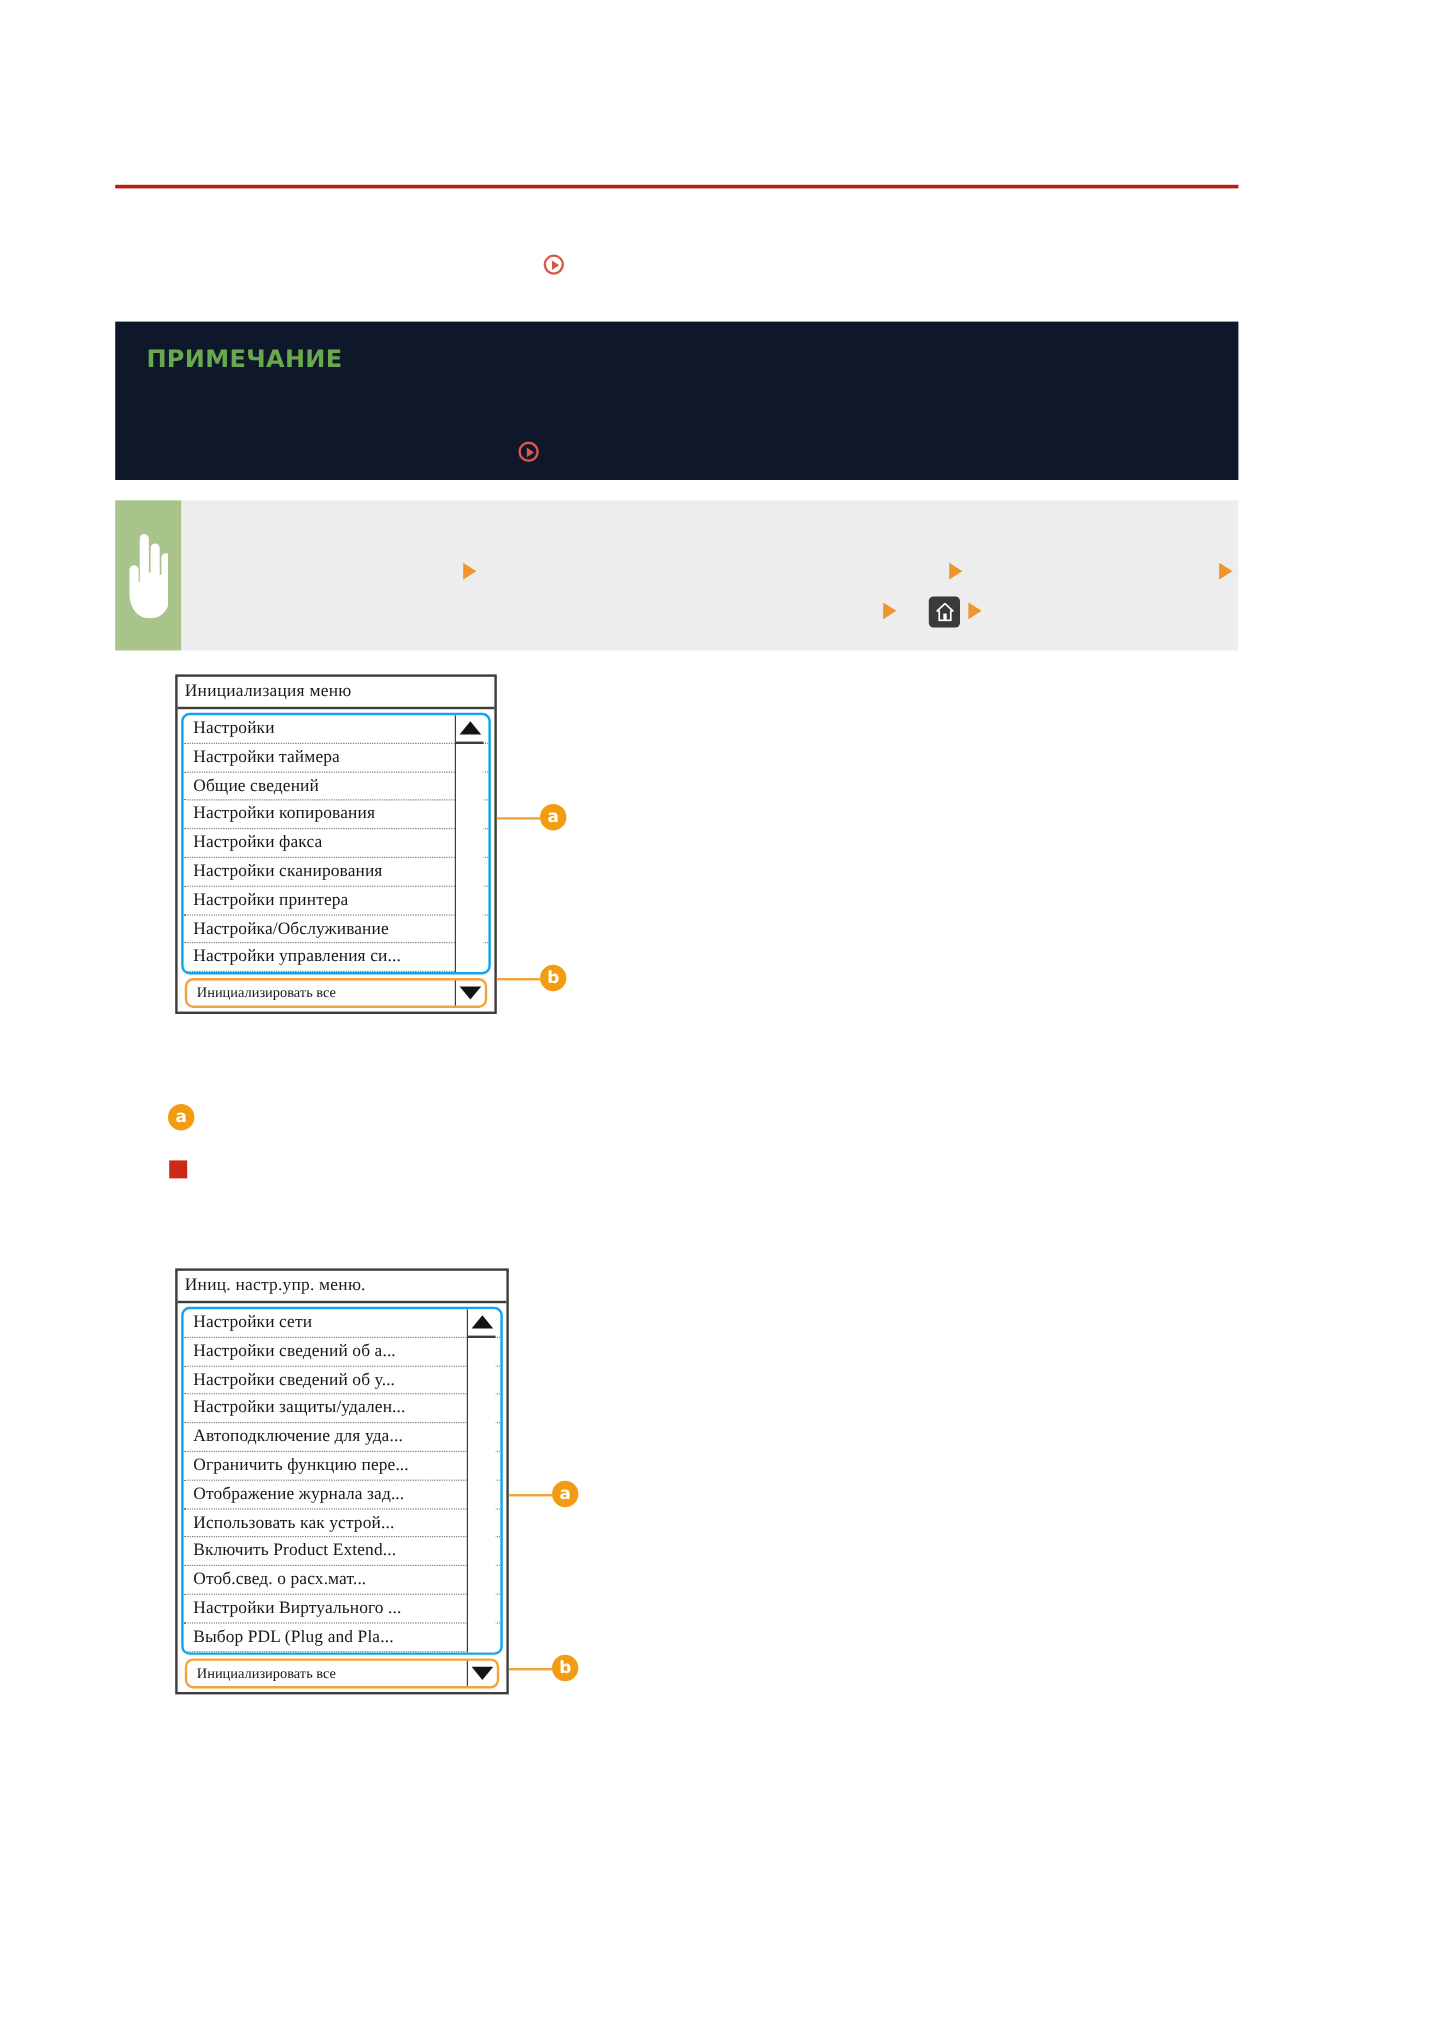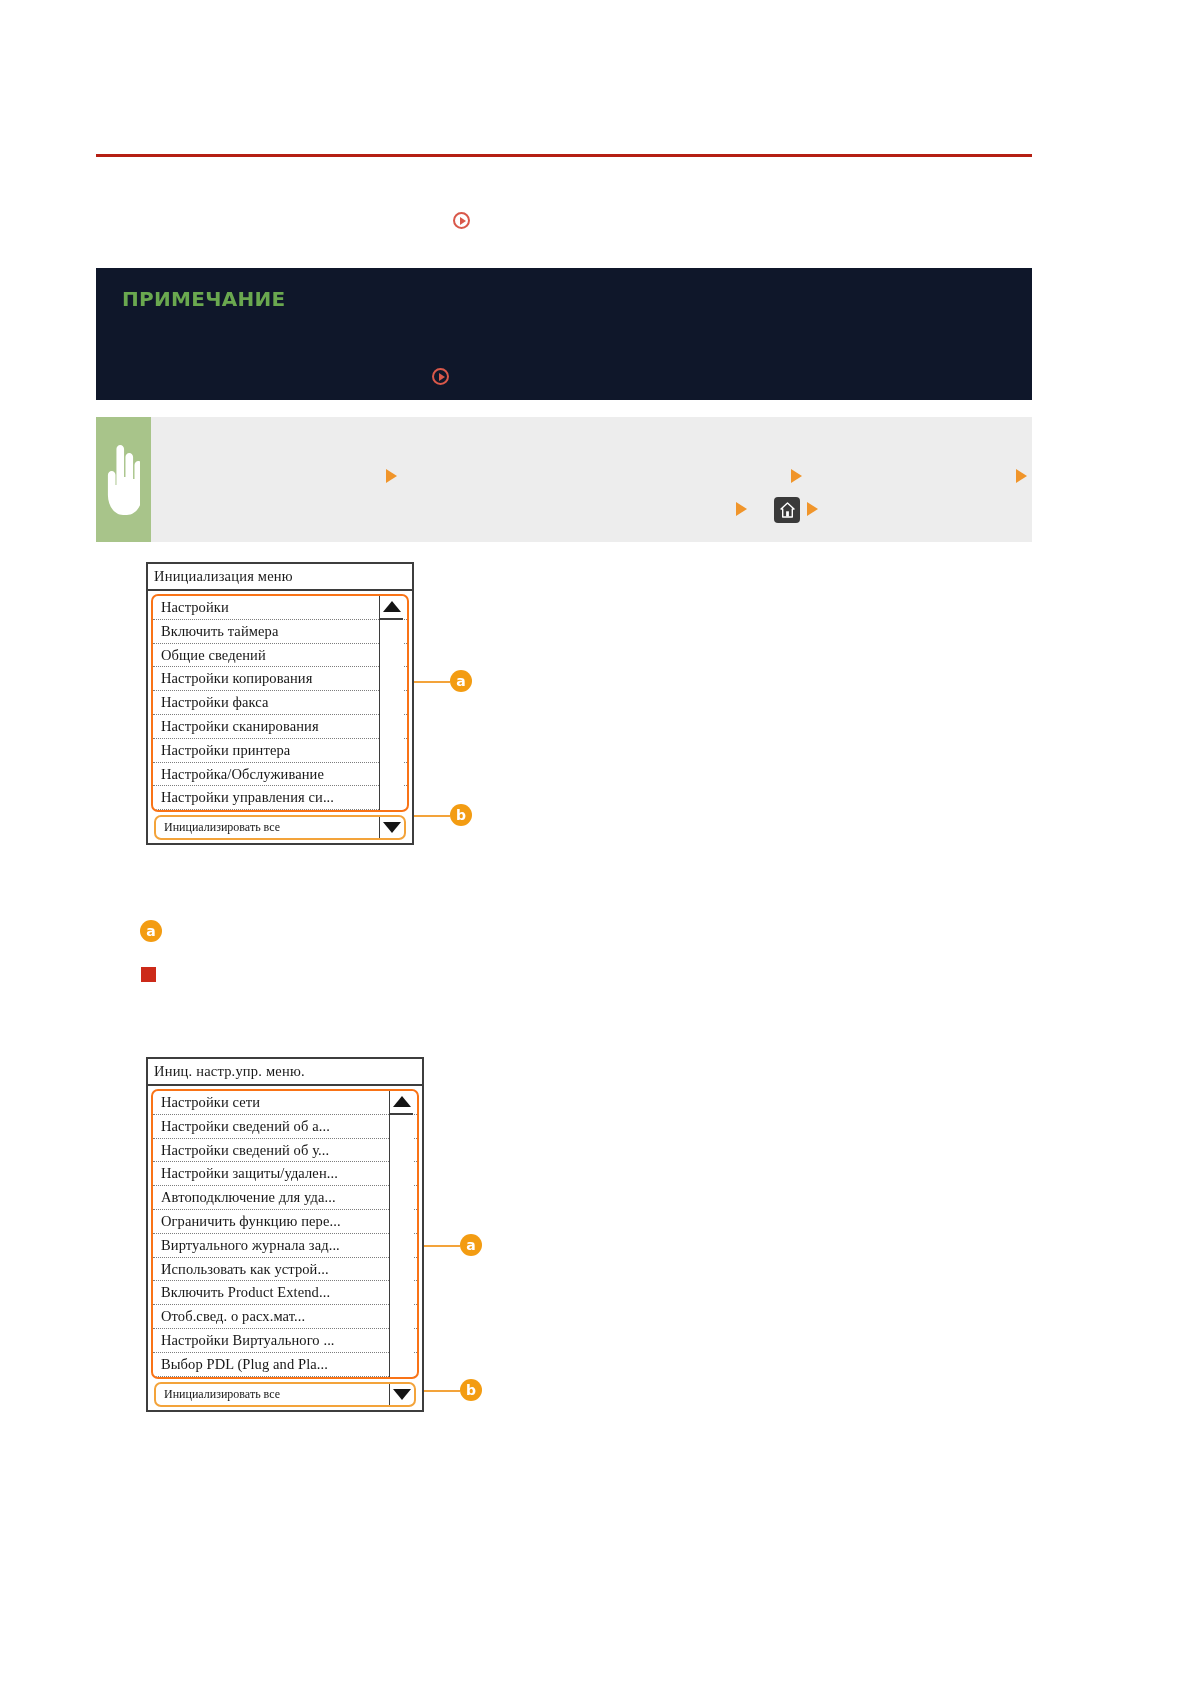--- a/index.html
+++ b/index.html
@@ -170,21 +170,21 @@
     color: #1a1a1a;
     border-bottom: 2px solid #3d3d3d;
     white-space: nowrap;
     letter-spacing: 0.2px;
   }
   .lcd-body {
     position: relative;
     padding: 3px 3px 0 3px;
   }
   .lcd-list {
-    border: 2px solid #f97316;
+    border: 2px solid #0ea5e9;
     border-radius: 7px;
     box-sizing: border-box;
     position: relative;
     overflow: hidden;
   }
   .lcd-row {
     height: 23.8px;
     line-height: 23.8px;
     font-size: 14.5px;
     color: #161616;
@@ -364,21 +364,21 @@
     </span>
     <span class="step-text st-7"></span>
   </div>
 </div>
 
 <div class="lcd" id="lcd1" style="left:146px; top:562px; width:268px;">
   <div class="lcd-title">Инициализация меню</div>
   <div class="lcd-body">
     <div class="lcd-list" id="lcd1-list">
       <div class="lcd-row">Настройки</div>
-        <div class="lcd-row">Включить таймера</div>
+        <div class="lcd-row">Настройки таймера</div>
         <div class="lcd-row">Общие сведений</div>
         <div class="lcd-row">Настройки копирования</div>
         <div class="lcd-row">Настройки факса</div>
         <div class="lcd-row">Настройки сканирования</div>
         <div class="lcd-row">Настройки принтера</div>
         <div class="lcd-row">Настройка/Обслуживание</div>
         <div class="lcd-row">Настройки управления си...</div>
         <div class="scrolltrack">
         <span class="scroll-up"></span>
         <span class="scroll-up-line"></span>
@@ -407,21 +407,21 @@
 <div class="lcd" id="lcd2" style="left:146px; top:1057px; width:278px;">
   <div class="lcd-title">Иниц. настр.упр. меню.</div>
   <div class="lcd-body">
     <div class="lcd-list" id="lcd2-list">
       <div class="lcd-row">Настройки сети</div>
         <div class="lcd-row">Настройки сведений об а...</div>
         <div class="lcd-row">Настройки сведений об у...</div>
         <div class="lcd-row">Настройки защиты/удален...</div>
         <div class="lcd-row">Автоподключение для уда...</div>
         <div class="lcd-row">Ограничить функцию пере...</div>
-        <div class="lcd-row">Виртуального журнала зад...</div>
+        <div class="lcd-row">Отображение журнала зад...</div>
         <div class="lcd-row">Использовать как устрой...</div>
         <div class="lcd-row">Включить Product Extend...</div>
         <div class="lcd-row">Отоб.свед. о расх.мат...</div>
         <div class="lcd-row">Настройки Виртуального ...</div>
         <div class="lcd-row">Выбор PDL (Plug and Pla...</div>
         <div class="scrolltrack">
         <span class="scroll-up"></span>
         <span class="scroll-up-line"></span>
       </div>
     </div>

